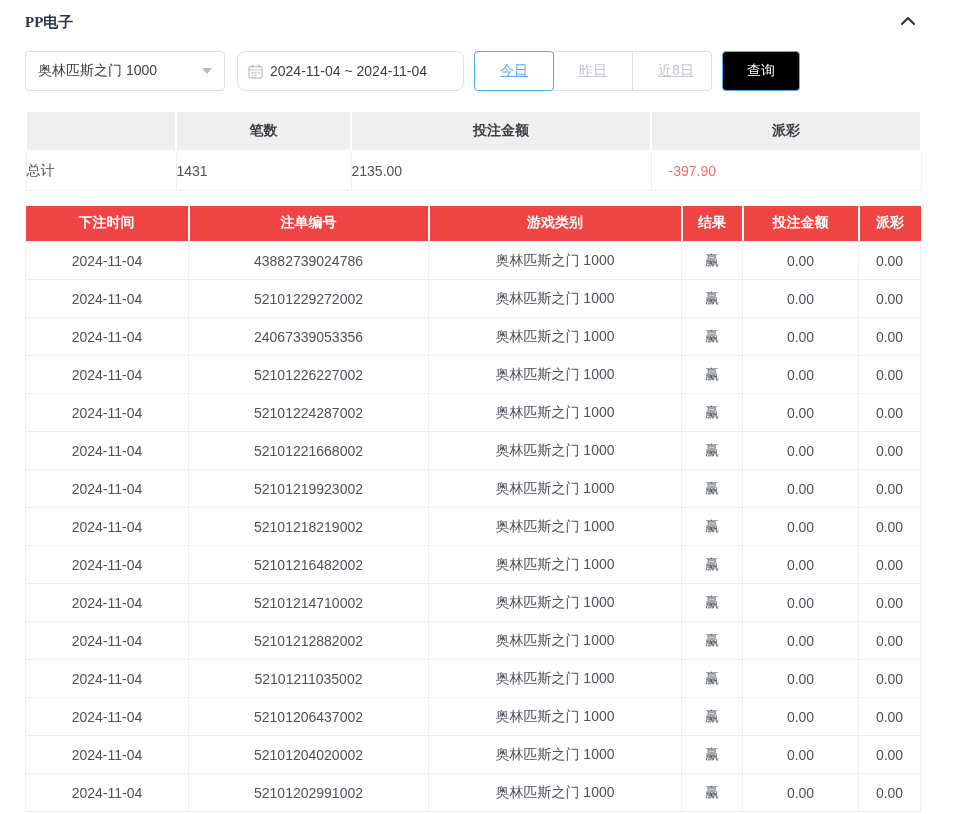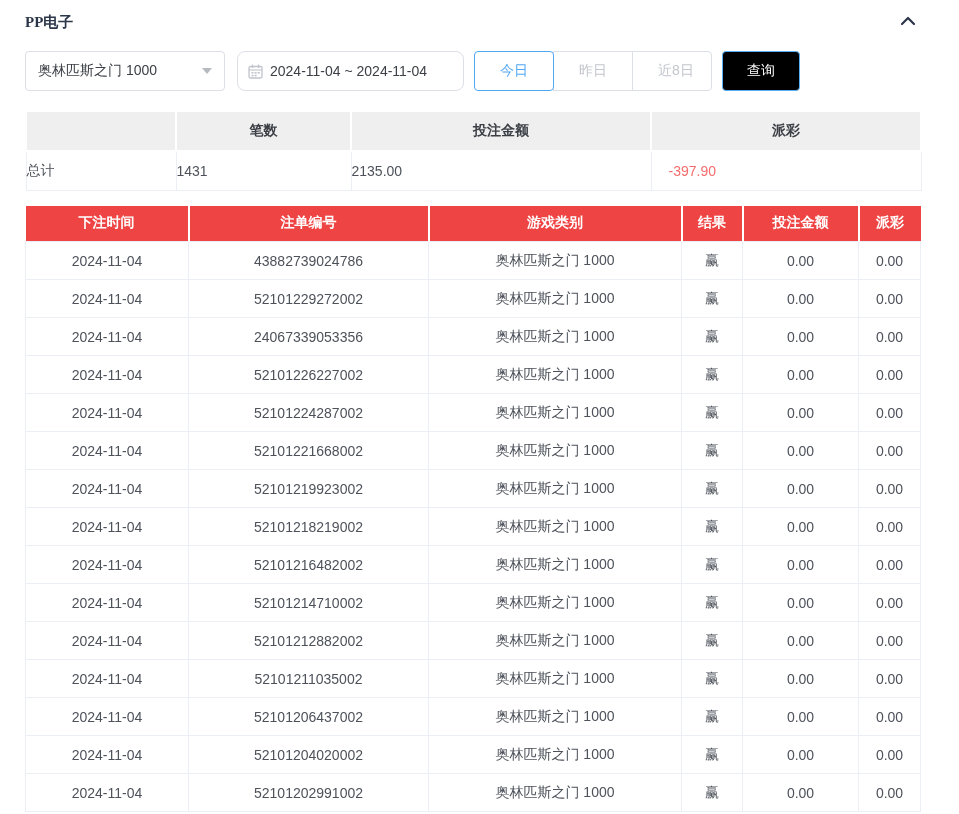--- a/index.html
+++ b/index.html
@@ -26,20 +26,21 @@
     display: flex; align-items: center; padding: 0 10px; margin-left: 12px;
     font-size: 14px; color: #3c4046; cursor: pointer; background: #fff;
   }
   .cal-icon { display: flex; margin-right: 7px; }
 
   .btn-group { display: flex; margin-left: 10px; }
   .qbtn {
     width: 80px; height: 40px; background: #fff; border: 1px solid #dcdfe6;
     font-size: 14px; color: #c3c6cc; cursor: pointer; margin-left: -1px; position: relative;
     font-family: inherit;
+    text-decoration: underline;
   }
   .qbtn:first-child { border-radius: 4px 0 0 4px; margin-left: 0; }
   .qbtn:last-child { border-radius: 0 4px 4px 0; padding-left: 8px; }
   .qbtn.active { color: #53a8f4; border: 1px solid #53a8f4; border-radius: 4px; z-index: 2; background: #fff; }
 
   .search-btn {
     width: 78px; height: 40px; margin-left: 10px; background: #000000; border: 1px solid #57b0f5;
     border-radius: 4px; color: #ffffff; font-size: 14px; cursor: pointer; font-family: inherit;
   }
 

